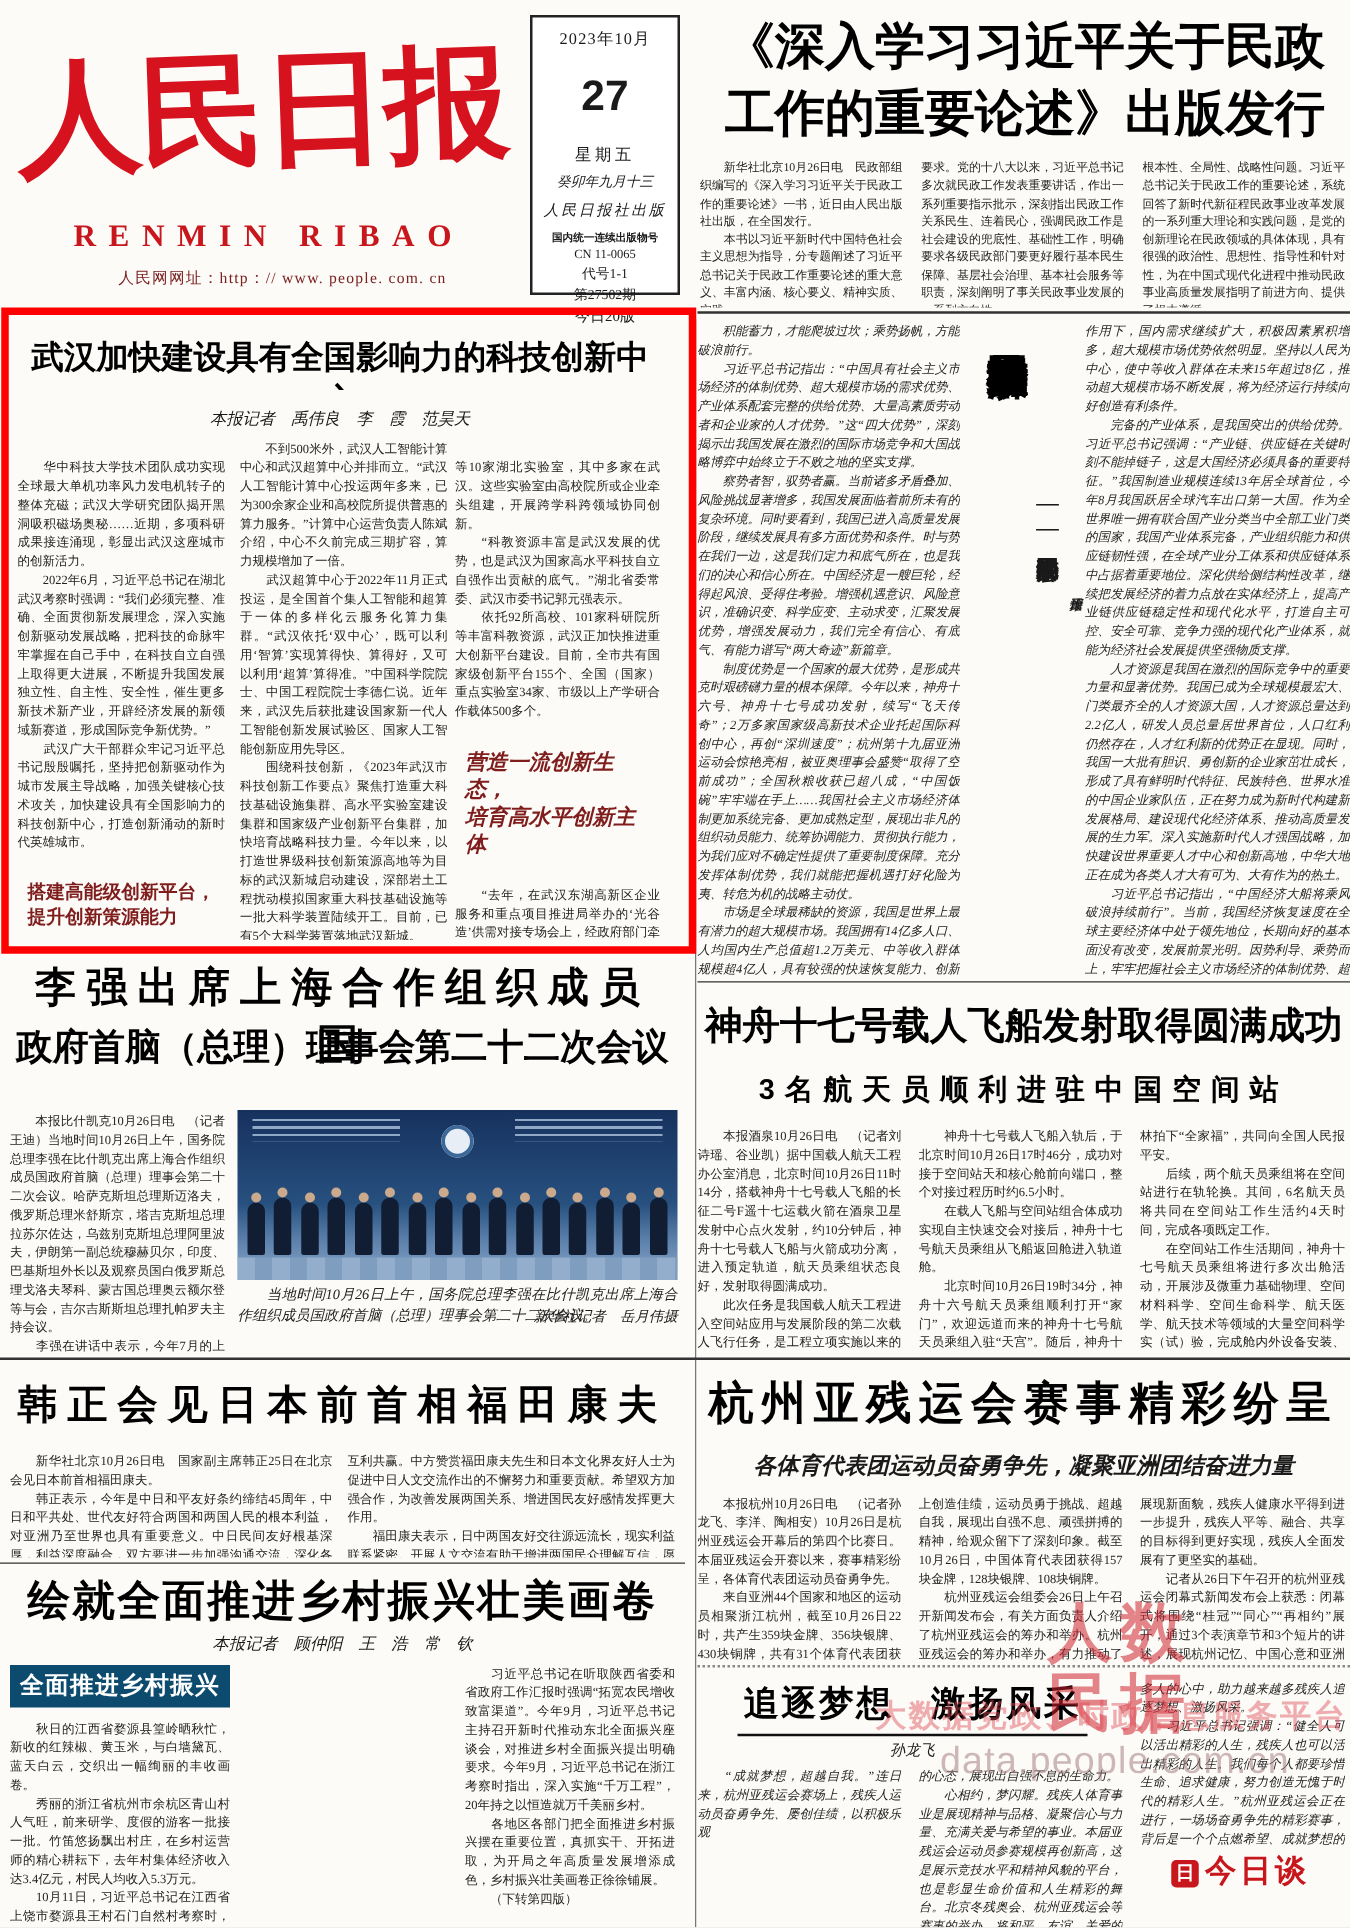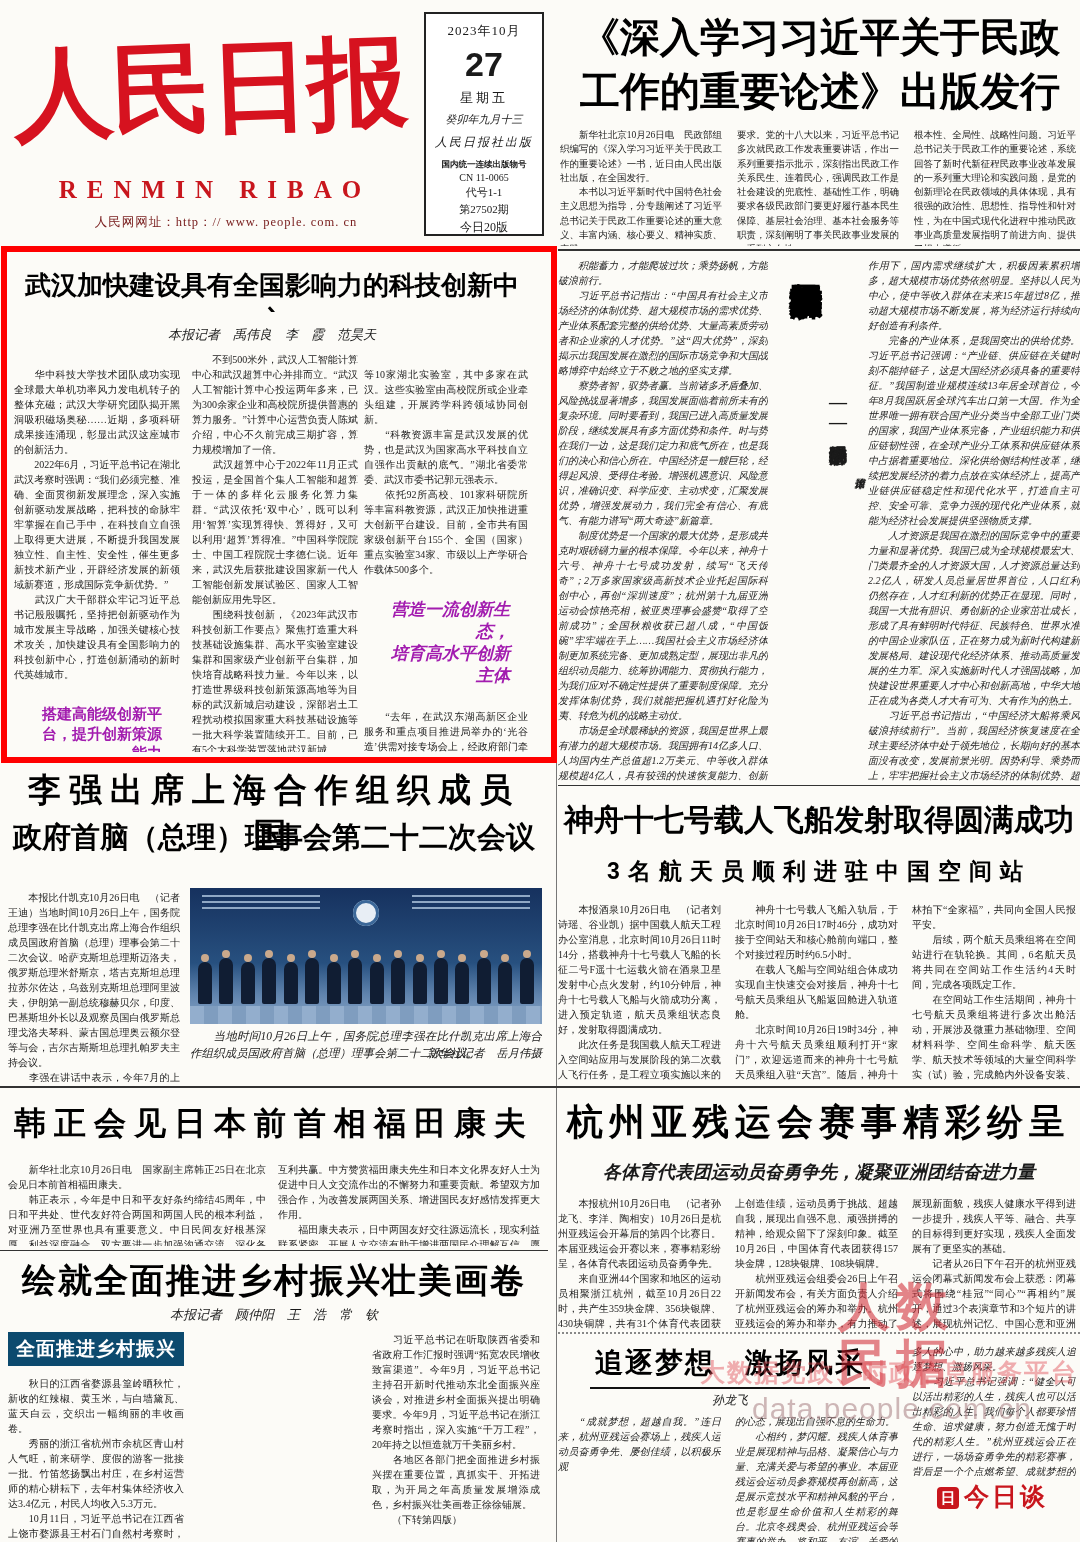--- a/index.html
+++ b/index.html
@@ -22,34 +22,34 @@
   .mh-title { left:14px; top:14px; width:408px; height:160px; font-size:100px;
     line-height:1.5; color:#d6121f; font-weight:900; letter-spacing:-2px;
     transform:rotate(-2deg); font-family:"Liberation Serif",serif; }
   .mh-latin { left:40px; top:176px; width:350px; text-align:center; color:#c8161d;
     font-size:25px; font-weight:700; letter-spacing:10px; }
   .mh-url { left:66px; top:214px; width:320px; text-align:center; color:#7a2020;
     font-size:12.5px; letter-spacing:1px; }
   .datebox { left:424px; top:12px; width:120px; height:224px;
     border:2px solid #222; text-align:center; padding-top:8px; background:#fff; }
   .datebox .ym { font-size:13px; letter-spacing:1px; }
-  .datebox .day { font-size:34px; font-weight:700; margin:5px 0; }
+  .datebox .day { font-size:34px; font-weight:700; margin:18px 0; }
   .datebox .wd { font-size:13px; letter-spacing:3px; }
   .datebox .lunar { font-size:11px; margin-top:5px; font-style:italic; }
   .datebox .pub { font-size:12px; margin-top:7px; letter-spacing:2px; font-style:italic; }
   .datebox .issnl { font-size:8.5px; margin-top:8px; font-weight:700; }
   .datebox .issn { font-size:10px; margin-top:1px; }
   .datebox .code { font-size:11px; margin-top:2px; }
   .datebox .issue { font-size:11px; margin-top:2px; }
   .datebox .pages { font-size:12px; margin-top:2px; }
   
   .annotation-box { left:1px; top:246px; width:556px; height:517px;
     border:6px solid #ff0000; background:transparent; z-index:40; pointer-events:none; }
   
-  .subhd { font-weight:700; text-align:right; margin:7px 18px; line-height:1.3; color:#a21caf; }
+  .subhd { font-weight:700; text-align:left; margin:7px 8px; line-height:1.3; color:#7f1d1d; }
   
   .vert { writing-mode:vertical-rl; text-orientation:upright; }
   
   .photo { left:190px; top:888px; width:352px; height:136px; overflow:hidden;
     background:linear-gradient(#16315e 0%, #27507f 55%, #5f83ad 78%, #8aa7c8 100%); }
   .photo .txtblk { position:absolute; top:7px; width:118px; height:18px; opacity:.8;
     background:repeating-linear-gradient(#aec5de 0 2px, transparent 2px 6px); }
   .photo .emblem { position:absolute; left:50%; top:12px; width:26px; height:26px;
     margin-left:-13px; border-radius:50%; background:#e8eef5;
     box-shadow:0 0 0 3px #3c6899 inset; }

